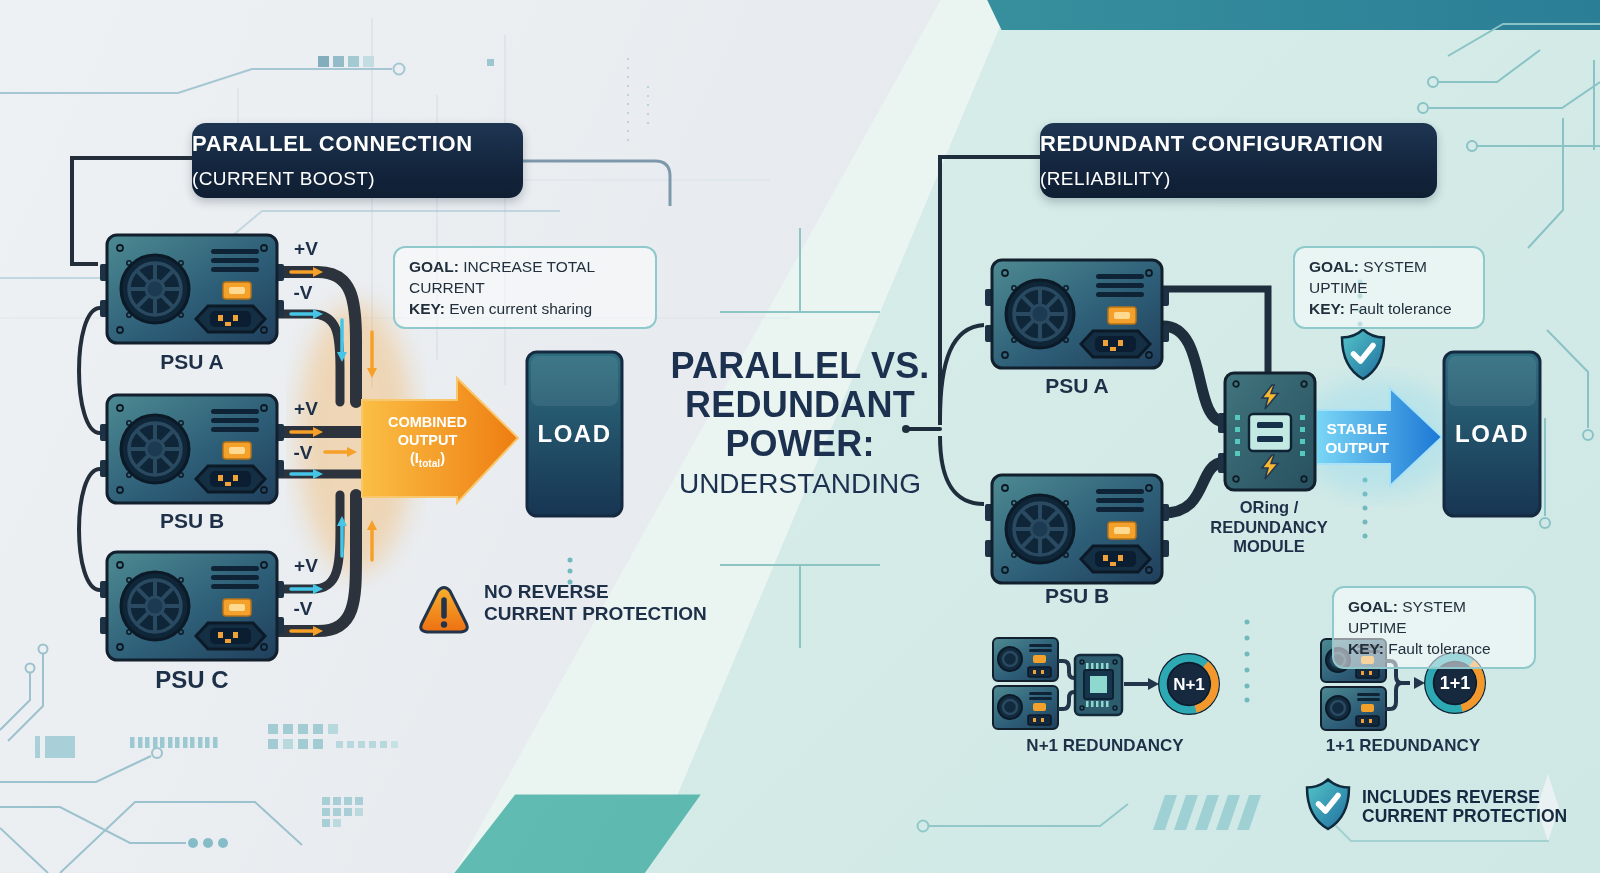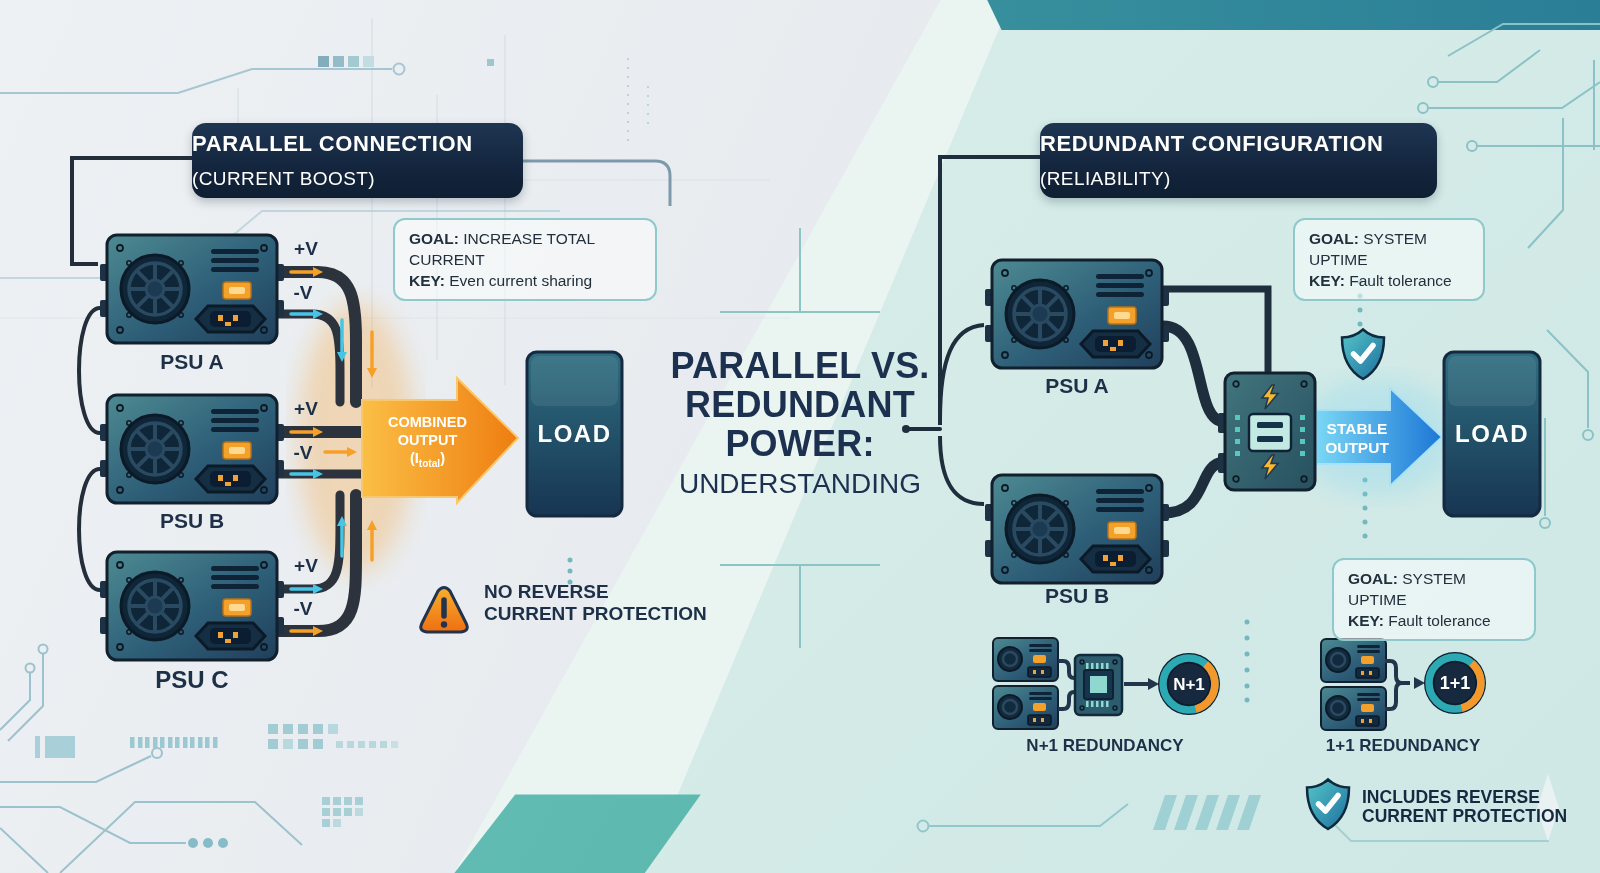--- a/index.html
+++ b/index.html
@@ -14,21 +14,21 @@
   #bg-topbar{background:linear-gradient(90deg,#5cb2a8,#3d97a0 45%,#2a7e96);
              clip-path:polygon(61.7% 0,100% 0,100% 100%,62.6% 100%);height:30px;width:1600px;}
   #bg-wedge{background:linear-gradient(120deg,#6cc4ba,#4fae a6);background:linear-gradient(120deg,#6cc4ba,#52b0a8);
             clip-path:polygon(28.4% 100%,40.3% 100%,43.8% 91%,32.2% 91%);height:873px;width:1600px;}
   .hdr-box{background:linear-gradient(180deg,#1e3552,#12233a 70%,#0f1f33);border-radius:14px;
            color:#fff;text-align:left;display:flex;flex-direction:column;justify-content:center;
            box-shadow:0 4px 10px rgba(20,40,60,.25);}
   .hdr-t{font-weight:700;font-size:22px;letter-spacing:.6px;}
   .hdr-s{font-weight:400;font-size:19px;letter-spacing:.4px;margin-top:11px;}
   .goal-box{border:2px solid #8fc9cb;border-radius:12px;background:rgba(251,254,254,.55);
-            padding:8px 14px;font-size:15.5px;line-height:21px;color:#222f3c;}
+            padding:8px 14px;font-size:15.5px;line-height:21px;color:#222f3c;margin-top:28px;}
   .goal-box b{font-weight:700;}
   .lbl{font-weight:700;color:#1d3048;text-align:center;}
   .white{color:#fff;}
   .ctr{text-align:center;}
   .ct-big{font-size:36px;line-height:39px;font-weight:700;color:#1c3150;letter-spacing:.2px;}
   .ct-sm{font-size:28px;line-height:33px;font-weight:400;color:#1c3150;}
   sub{font-size:70%;margin-top:39px;}
 </style>
 </head>
 <body>
@@ -491,20 +491,25 @@
   </div>
 
   <div class="abs goal-box" style="left:1293px;top:218px;width:160px">
     <div><b>GOAL:</b><span> SYSTEM UPTIME</span></div>
     <div><b>KEY:</b><span> Fault tolerance</span></div>
   </div>
 
   <div class="abs lbl" style="left:992px;top:374px;width:170px;font-size:21px">PSU A</div>
   <div class="abs lbl" style="left:992px;top:584px;width:170px;font-size:21px">PSU B</div>
 
+  <div class="abs lbl" style="left:1169px;top:498px;width:200px;font-size:16.5px;line-height:19.5px">
+    <div>ORing /</div>
+    <div>REDUNDANCY</div>
+    <div>MODULE</div>
+  </div>
 
   <div class="abs lbl white ctr" style="left:1316px;top:419px;width:82px;font-size:15.5px;line-height:19px">
     <div>STABLE</div>
     <div>OUTPUT</div>
   </div>
 
   <div class="abs lbl white" style="left:1444px;top:420px;width:96px;font-size:24px;letter-spacing:1.5px">LOAD</div>
 
   <div class="abs goal-box" style="left:1332px;top:558px;width:172px">
     <div><b>GOAL:</b><span> SYSTEM UPTIME</span></div>

